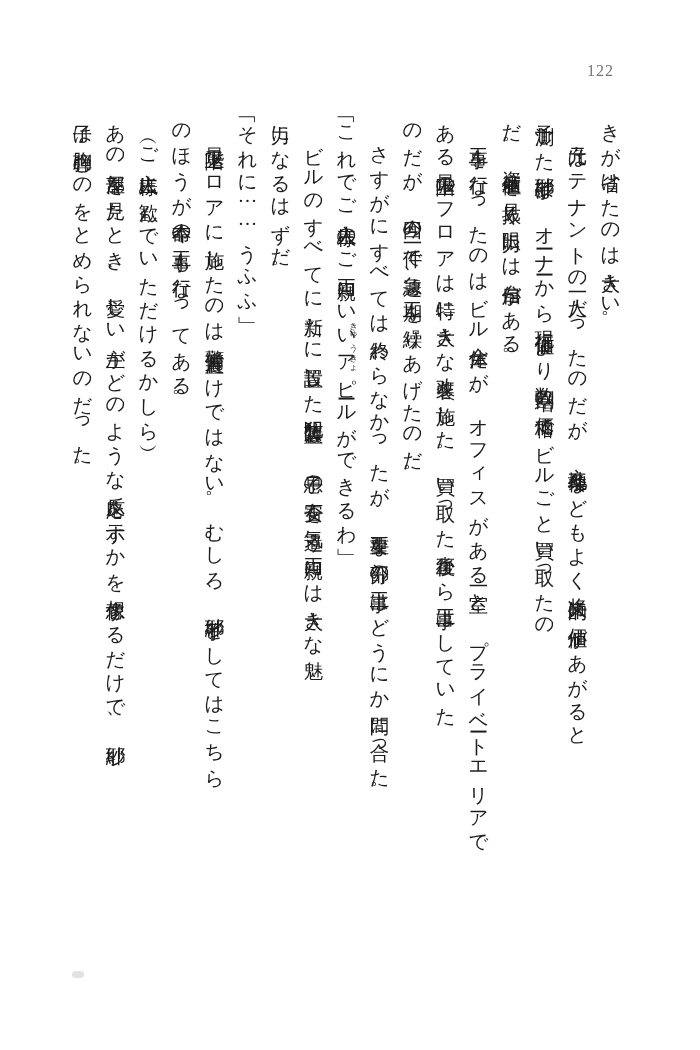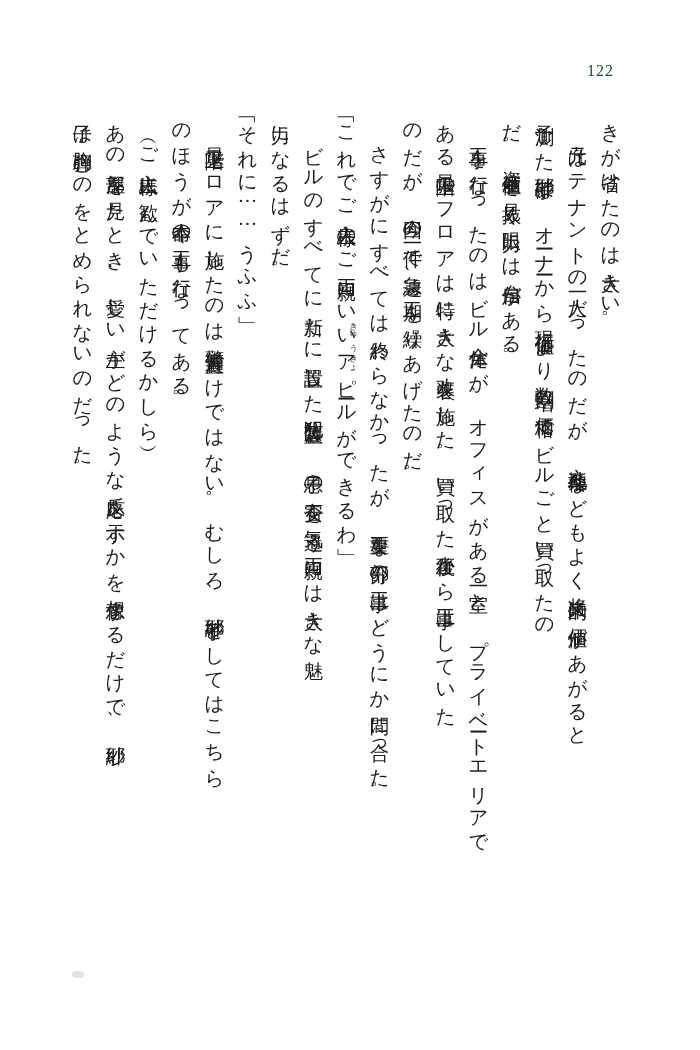--- a/index.html
+++ b/index.html
@@ -15,21 +15,21 @@
     overflow: hidden;
     font-family: "Liberation Serif", "DejaVu Serif", serif;
     color: #1a1a1a;
   }
   .page-number {
     position: absolute;
     top: 62px;
     right: 86px;
     font-size: 16px;
     letter-spacing: 1px;
-    color: #14532d;
+    color: #737373;
     font-family: "Liberation Serif", "DejaVu Serif", serif;
   }
   .text-body {
     position: absolute;
     top: 110px;
     left: 60px;
     right: 80px;
     height: 870px;
     display: flex;
     flex-direction: row-reverse;

